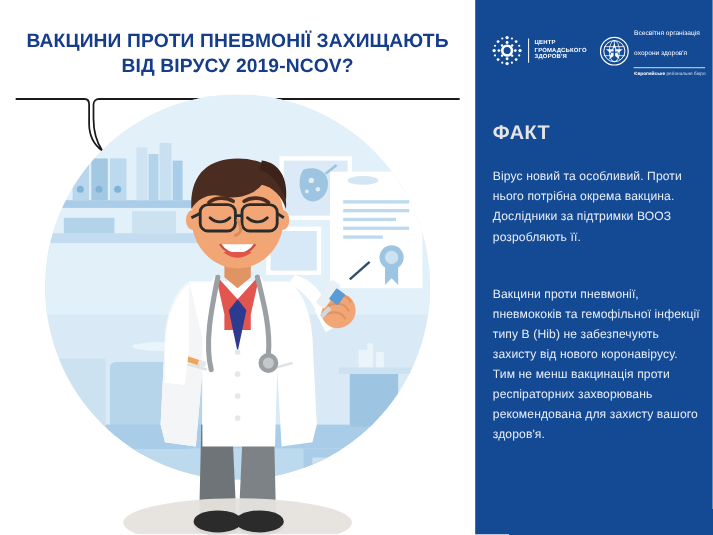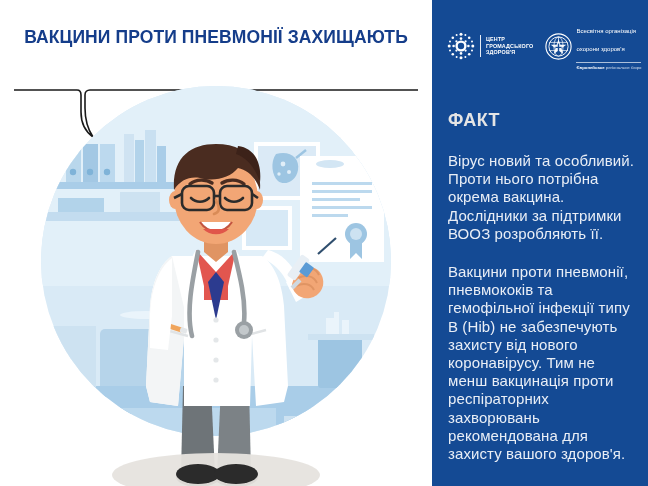--- a/index.html
+++ b/index.html
@@ -140,36 +140,37 @@
     font-size: 18px;
     font-weight: bold;
     letter-spacing: .4px;
   }
   .fact-body {
     position: absolute;
     left: 16px;
     top: 152px;
     width: 190px;
     color: #e9eef6;
-    font-size: 15px;
+    font-size: 11px;
     line-height: 18.2px;
     letter-spacing: .1px;
   }
   .fact-body p { margin: 0; }
-  .fact-body p + p { margin-top: 20px; }
+  .fact-body p + p { margin-top: 34px; }
 </style>
 </head>
 <body>
 
 <div class="poster">
 
   <div class="left-panel">
 
     <div class="headline">
       <span class="l1">ВАКЦИНИ ПРОТИ ПНЕВМОНІЇ ЗАХИЩАЮТЬ</span>
+      <span class="l2">ВІД ВІРУСУ 2019-NCOV?</span>
     </div>
 
     <div class="bubble">
       <svg width="404" height="300" viewBox="0 0 404 300" fill="none" xmlns="http://www.w3.org/2000/svg">
         <path d="M0 4 H63 C66 4 67 6 67 9 V26 C67 38 72 46 79 51 C73 42 71 33 71 22 V9 C71 6 73 4 76 4 H404" stroke="#1a1a1a" stroke-width="1.6" fill="none" stroke-linejoin="round"></path>
       </svg>
     </div>
 
     <div class="scene">
       <svg width="432" height="400" viewBox="0 0 432 400" xmlns="http://www.w3.org/2000/svg">

